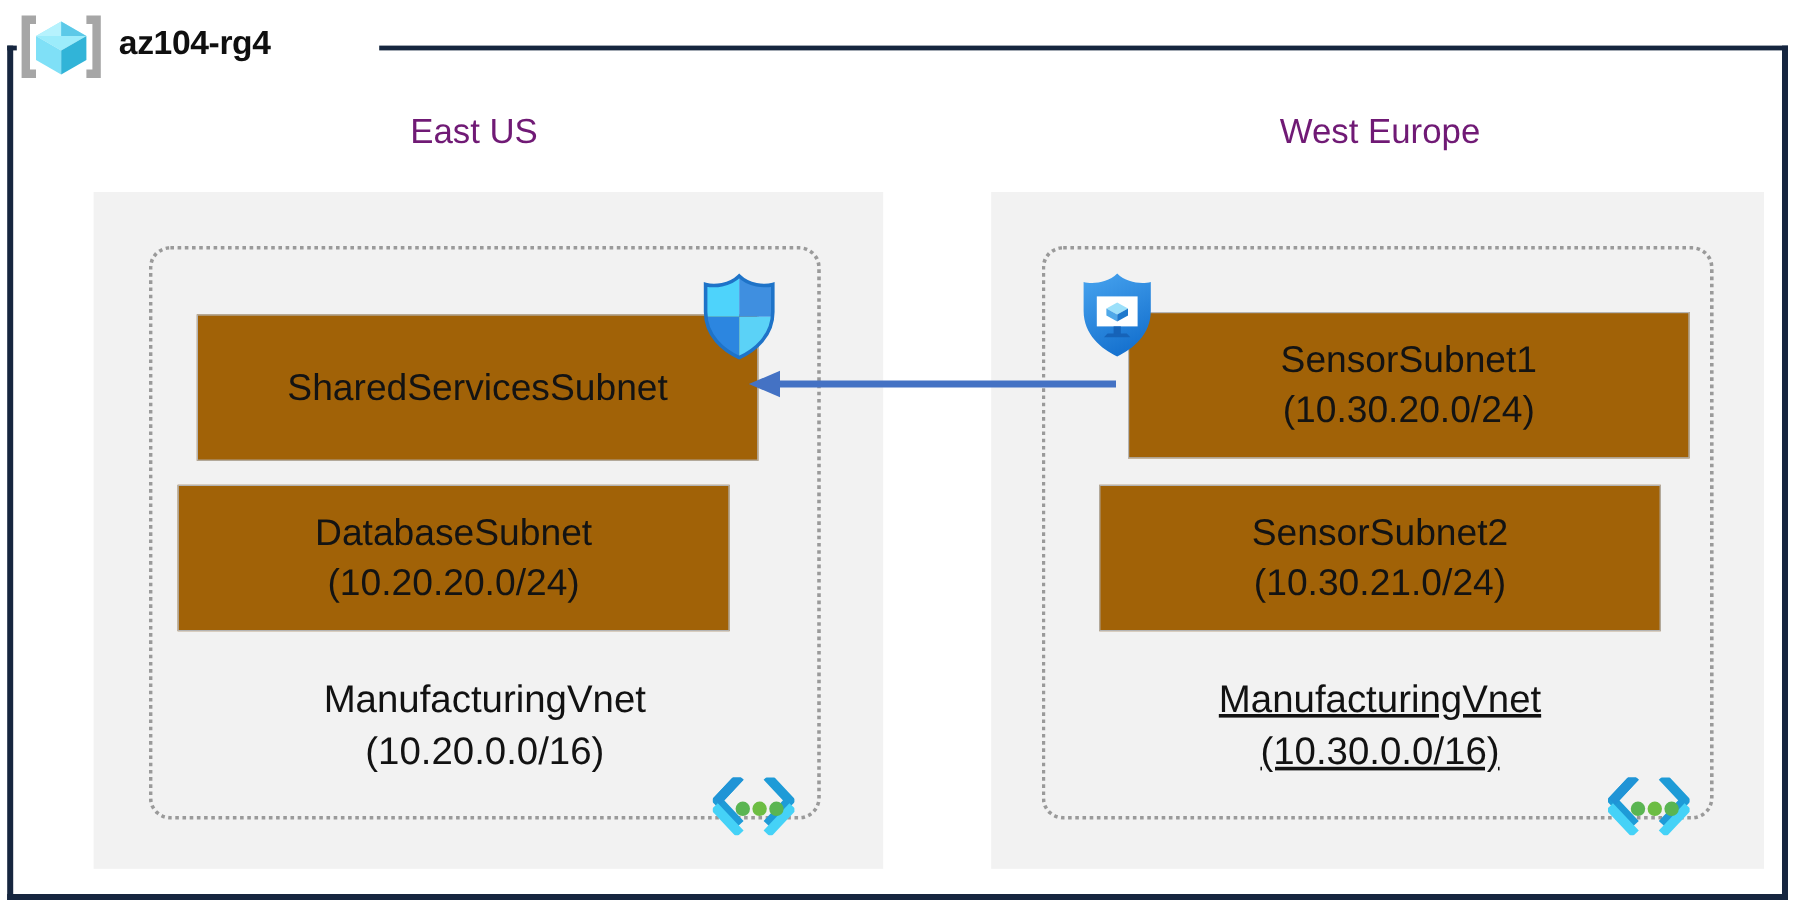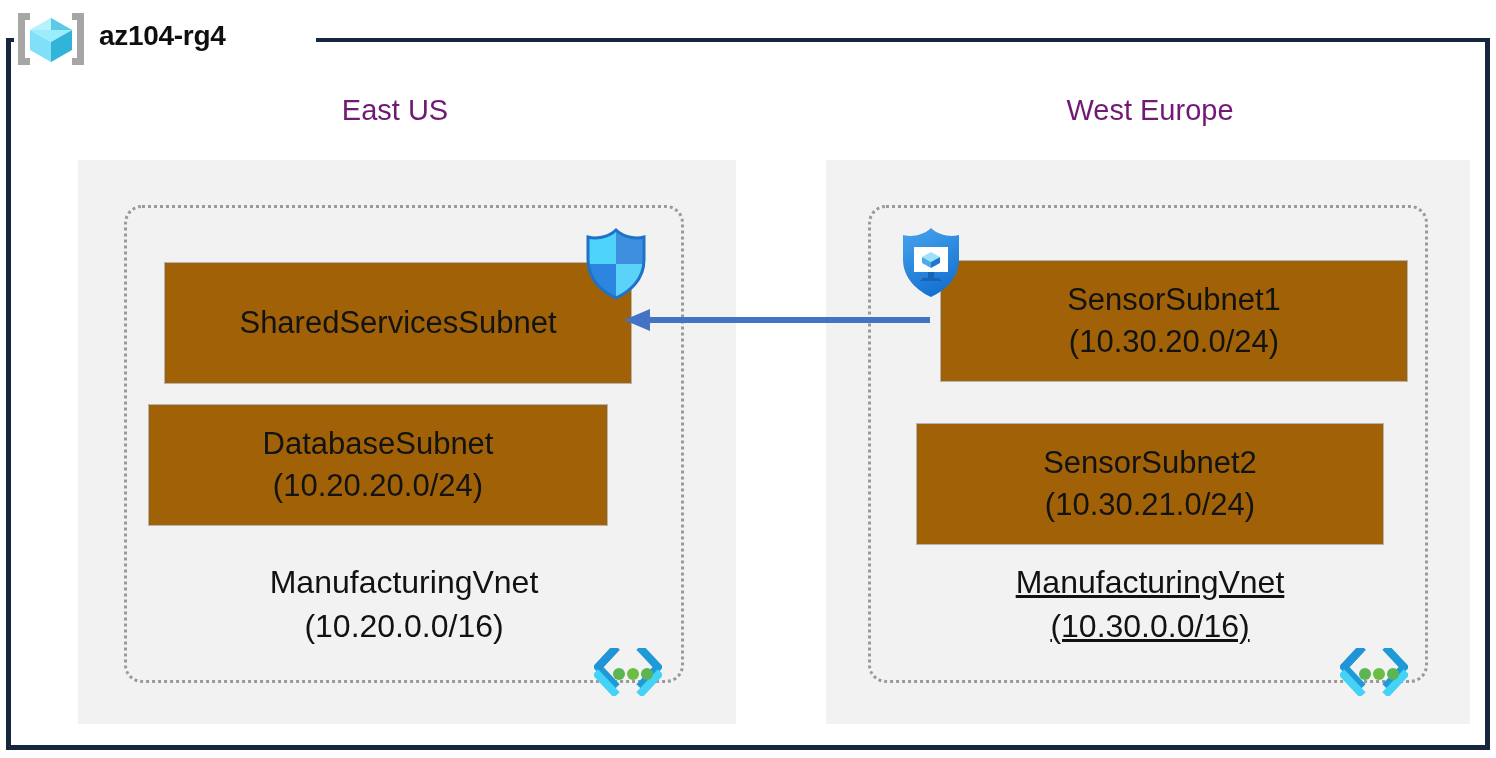--- a/index.html
+++ b/index.html
@@ -256,21 +256,21 @@
 
       <rect x="32" y="50" width="6" height="7" fill="#1663b8"></rect>
       <path d="M24 59 L46 59 L43 56 L27 56 Z" fill="#1663b8"></path>
 
       <path d="M35 30 L44 35 L35 40 L26 35 Z" fill="#9ce0fa"></path>
       <path d="M26 35 L35 40 L35 46 L26 41 Z" fill="#4fa8e8"></path>
       <path d="M44 35 L44 41 L35 46 L35 40 Z" fill="#1e78cc"></path>
     </svg>
   </div>
 
-  <div class="subnet" style="left:916px; top:423px; width:468px; height:122px;">
+  <div class="subnet" style="left:916px; top:404px; width:468px; height:122px;">
     <div class="subnet-name">SensorSubnet2</div>
     <div class="subnet-cidr">(10.30.21.0/24)</div>
   </div>
 
   <div class="vnet-caption" style="left:890px; top:560px; width:520px;text-decoration:underline;">
     <div>ManufacturingVnet</div>
     <div>(10.30.0.0/16)</div>
   </div>
 
   <div class="icon-abs" style="left:1340px; top:648px; width:68px; height:48px;">

